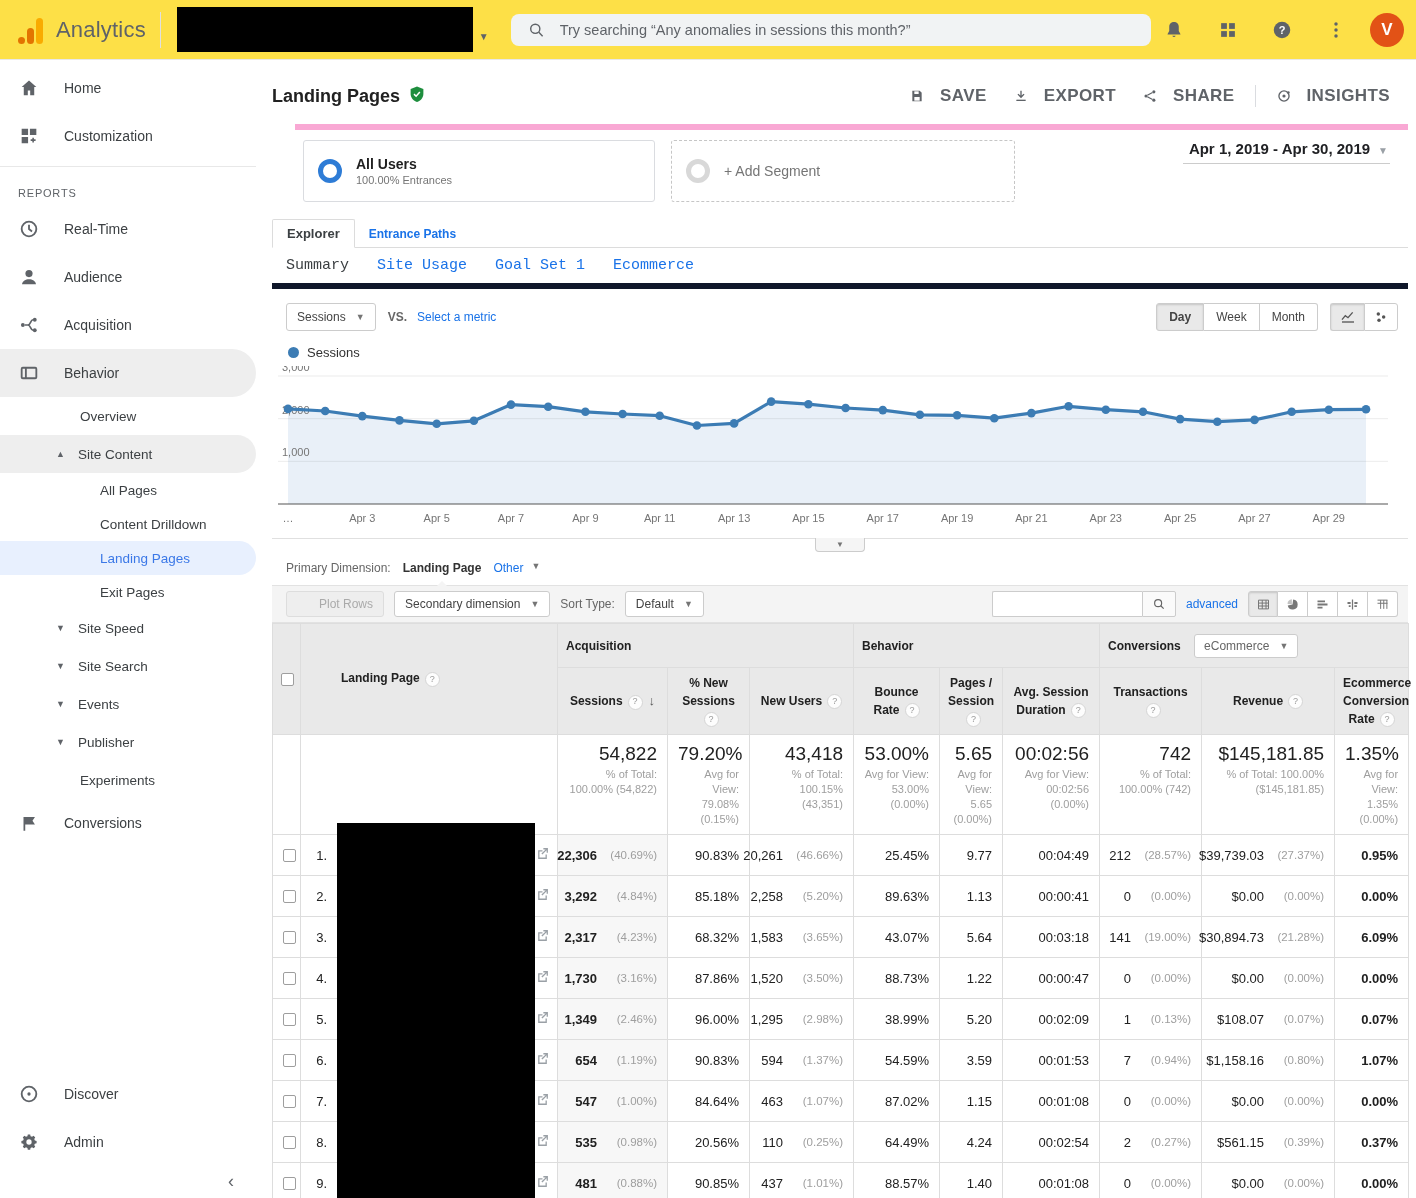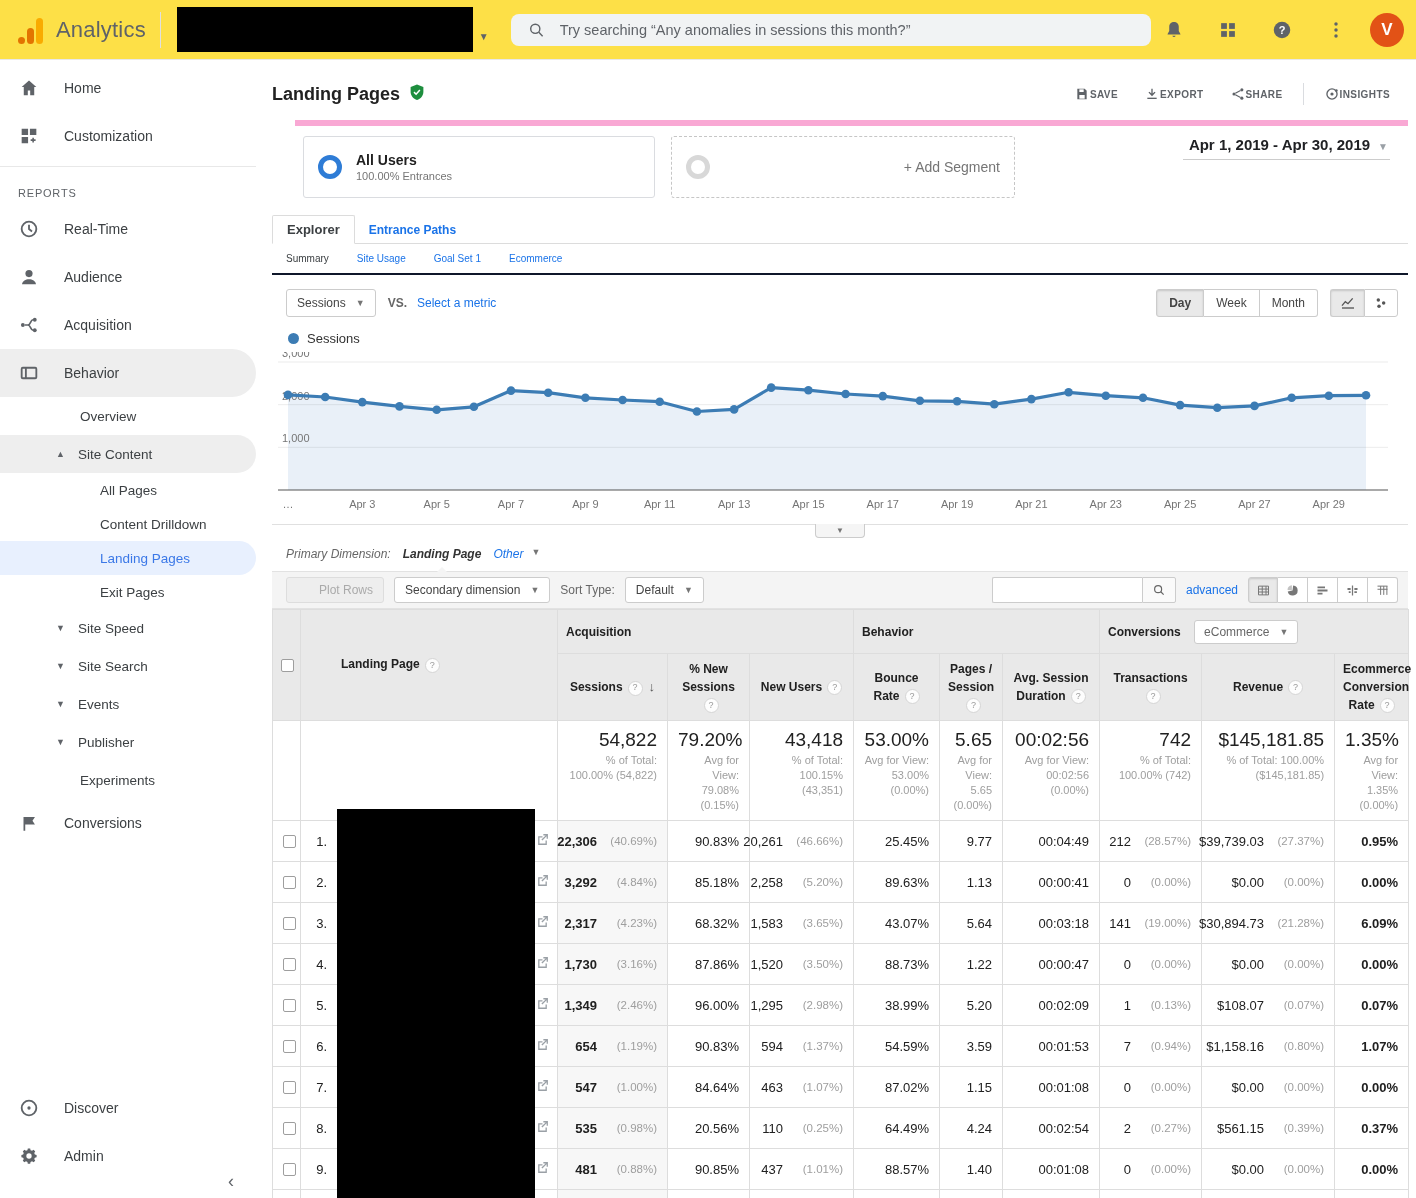--- a/index.html
+++ b/index.html
@@ -38,54 +38,54 @@
   .sb-item { display:flex; align-items:center; height:48px; padding-left:18px; gap:24px; color:#3c4043; cursor:pointer; }
   .sb-item svg { width:22px; height:22px; fill:#5f6368; flex:0 0 22px; }
   .sb-item.lvl1 { height:38px; padding-left:80px; font-size:13.5px; }
   .sb-item.lvl1.has-caret { padding-left:56px; gap:10px; }
   .sb-item.lvl2 { height:34px; padding-left:100px; font-size:13.5px; }
   .sb-item .caret { font-size:9px; color:#5f6368; width:12px; }
   .sb-item.sel-gray { background:#eeeeee; border-radius:0 24px 24px 0; }
   .sb-item.sel-blue { background:#e8f0fe; border-radius:0 24px 24px 0; color:#3b78e7; }
   .sb-section { font-size:11px; letter-spacing:.8px; color:#5f6368; padding:14px 0 6px 18px; }
   .sb-divider { border-top:1px solid #e8e8e8; margin:6px 0; }
-  .sb-footer { position:absolute; bottom:18px; left:0; right:0; }
+  .sb-footer { position:absolute; bottom:32px; left:0; right:0; }
   .sb-collapse { position:absolute; bottom:6px; right:22px; color:#5f6368; font-size:18px; cursor:pointer; }
 
   
   .report-topbar { display:flex; align-items:center; padding:20px 8px 12px 0; }
   .report-title { font-size:18px; font-weight:bold; color:#212121; display:flex; align-items:center; gap:8px; }
   .badge svg { width:18px; height:18px; }
   .report-actions { margin-left:auto; display:flex; align-items:center; gap:6px; }
-  .action-btn { display:flex; align-items:center; gap:0; font-size:10px; font-weight:bold; letter-spacing:.4px;
+  .action-btn { display:flex; align-items:center; gap:15px; font-size:17px; font-weight:bold; letter-spacing:.4px;
     color:#5f6368; padding:6px 10px; cursor:pointer; border-radius:3px; }
   .action-btn svg { width:16px; height:16px; fill:#5f6368; }
   .action-sep { width:1px; height:22px; background:#dadce0; margin:0 4px; }
 
   
   .segment-section { border-top:6px solid #f9a8d4; padding:10px 0 10px 8px; position:relative;margin-left:23px; }
   .seg-cards { display:flex; gap:16px; }
   .seg-card { width:352px; height:62px; border:1px solid #dadce0; border-radius:3px; background:#fff;
     display:flex; align-items:center; padding:0 14px; gap:14px; cursor:pointer; }
-  .seg-card.dashed { border:1px dashed #c6c6c6; width:344px; color:#757575;justify-content:space-between; }
+  .seg-card.dashed { border:1px dashed #c6c6c6; width:344px; color:#757575; }
   .ring { width:24px; height:24px; border-radius:50%; border:5px solid #2e7cd6; }
   .ring.gray { border-color:#d8d8d8; }
   .seg-name { font-size:14px; font-weight:bold; color:#212121; }
   .seg-detail { font-size:11px; color:#757575; margin-top:2px; }
   .add-seg-label { font-size:14px; color:#757575; }
   .date-range { position:absolute; right:18px; top:6px; font-size:15px; font-weight:bold; color:#202124;
     border-bottom:1px solid #ccc; padding:4px 2px 6px 6px; cursor:pointer; }
   .date-range .dr-caret { color:#9aa0a6; font-size:10px; margin-left:8px; }
 
   
   .tabs-row { border-bottom:1px solid #dcdcdc; display:flex; align-items:flex-end; height:34px; margin-top:2px; }
   .tab { font-size:13px; font-weight:bold; padding:6px 14px; cursor:pointer; }
   .tab.active { background:#fff; border:1px solid #dcdcdc; border-bottom:1px solid #fff; margin-bottom:-1px; color:#3c4043; border-radius:2px 2px 0 0; }
   .tab.link { color:#1a73e8; }
-  .subtabs-row { border-bottom:2px solid #0f172a; display:flex; gap:28px; padding:9px 2px 9px 14px; font-size:10px; }
+  .subtabs-row { border-bottom:6px solid #0f172a; display:flex; gap:28px; padding:9px 2px 9px 14px; font-size:15px;font-family:Liberation Mono, monospace; }
   .subtab { cursor:pointer; color:#1a73e8; }
   .subtab.active { color:#3c4043; }
 
   
   .metric-row { display:flex; align-items:center; padding:14px 10px 6px 14px; }
   .dd-btn { display:inline-flex; align-items:center; gap:10px; border:1px solid #ccc; border-radius:3px;
     background:#fff; font-size:12px; color:#444; padding:6px 10px; cursor:pointer; }
   .dd-btn .caret, .caret-sym { font-size:9px; color:#757575; }
   .vs-label { font-size:12px; color:#666; margin:0 10px 0 12px; font-weight:bold; }
   .link { color:#1a73e8; font-size:12px; cursor:pointer; text-decoration:none; }
@@ -107,21 +107,21 @@
 
   
   .legend { display:flex; align-items:center; gap:8px; font-size:13px; color:#333; padding:8px 0 2px 16px; }
   .legend-dot { width:11px; height:11px; border-radius:50%; background:#3c7cb4; }
   .chart-block { position:relative; padding:4px 2px 0 6px; border-bottom:1px solid #e0e0e0; }
   .collapse-tab { position:absolute; left:50%; transform:translateX(-50%); bottom:-14px; width:50px; height:14px;
     background:#f5f5f5; border:1px solid #ccc; border-top:none; border-radius:0 0 4px 4px; display:flex;
     align-items:center; justify-content:center; font-size:8px; color:#757575; cursor:pointer; z-index:2; }
 
   
-  .dim-row { display:flex; gap:8px; padding:22px 0 10px 14px; font-size:12px; color:#666;font-style:italic; }
+  .dim-row { display:flex; gap:8px; padding:22px 0 10px 14px; font-size:12px; color:#666; }
   .dim-primary { font-weight:bold; color:#333; position:relative; padding:0 4px; }
   .dim-primary:after { content:""; position:absolute; left:50%; bottom:-11px; transform:translateX(-50%);
     border:5px solid transparent; border-bottom-color:#f4f4f4; }
   .toolbar { background:#f4f4f4; border-top:1px solid #e2e2e2; border-bottom:1px solid #e2e2e2;
     display:flex; align-items:center; padding:5px 10px 5px 14px; gap:10px; }
   .tb-btn { border:1px solid #ccc; border-radius:3px; background:#fff; font-size:12px; color:#444;
     padding:5px 10px; cursor:pointer; display:inline-flex; gap:10px; align-items:center; }
   .tb-btn.disabled { color:#aaa; background:#eee; border-color:#ddd; cursor:default;padding-left:32px; }
   .tb-label { font-size:12px; color:#666; }
   .tb-right { margin-left:auto; display:flex; align-items:center; gap:10px; }

